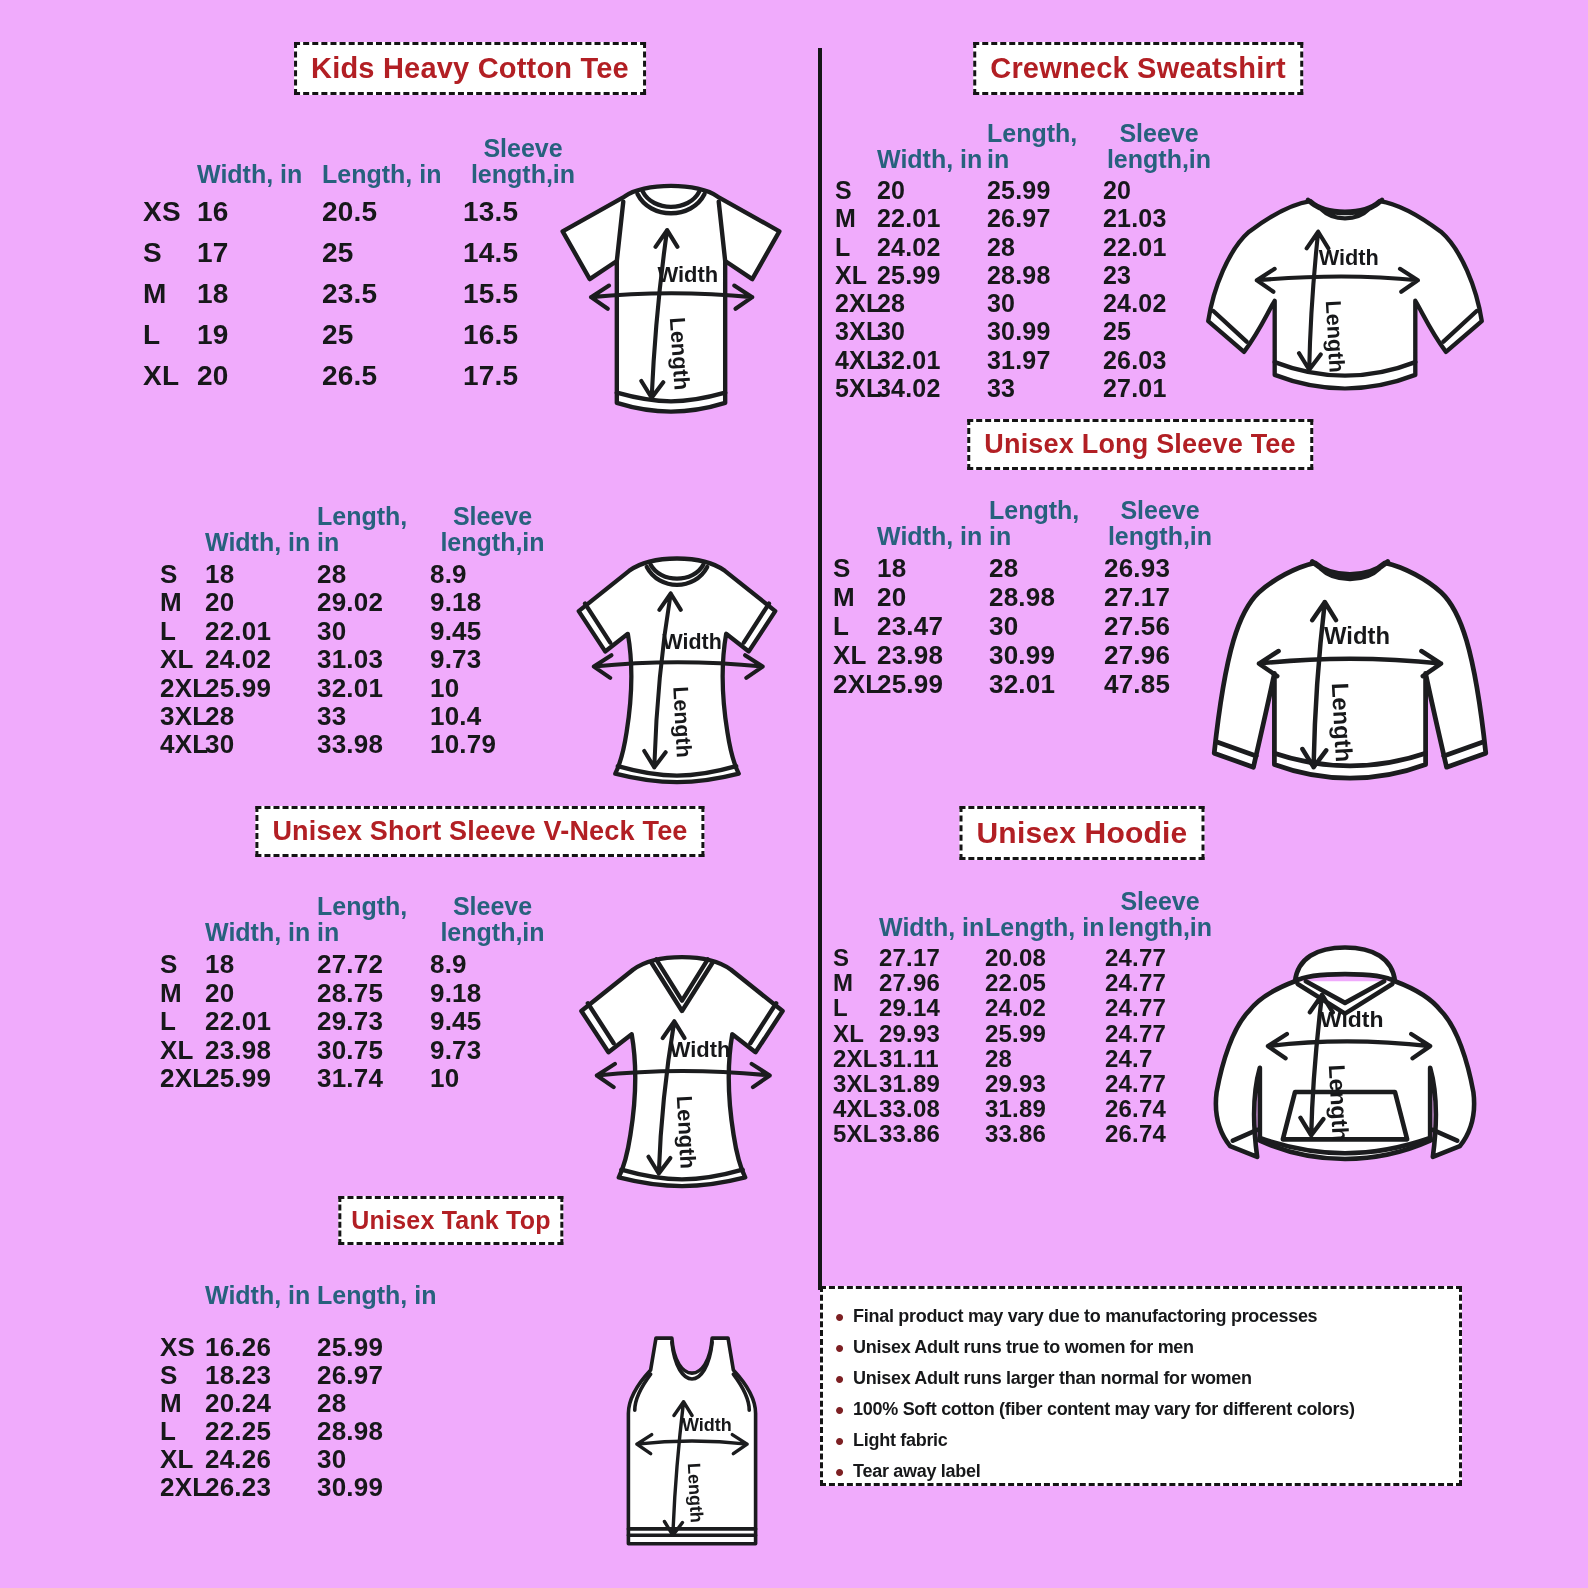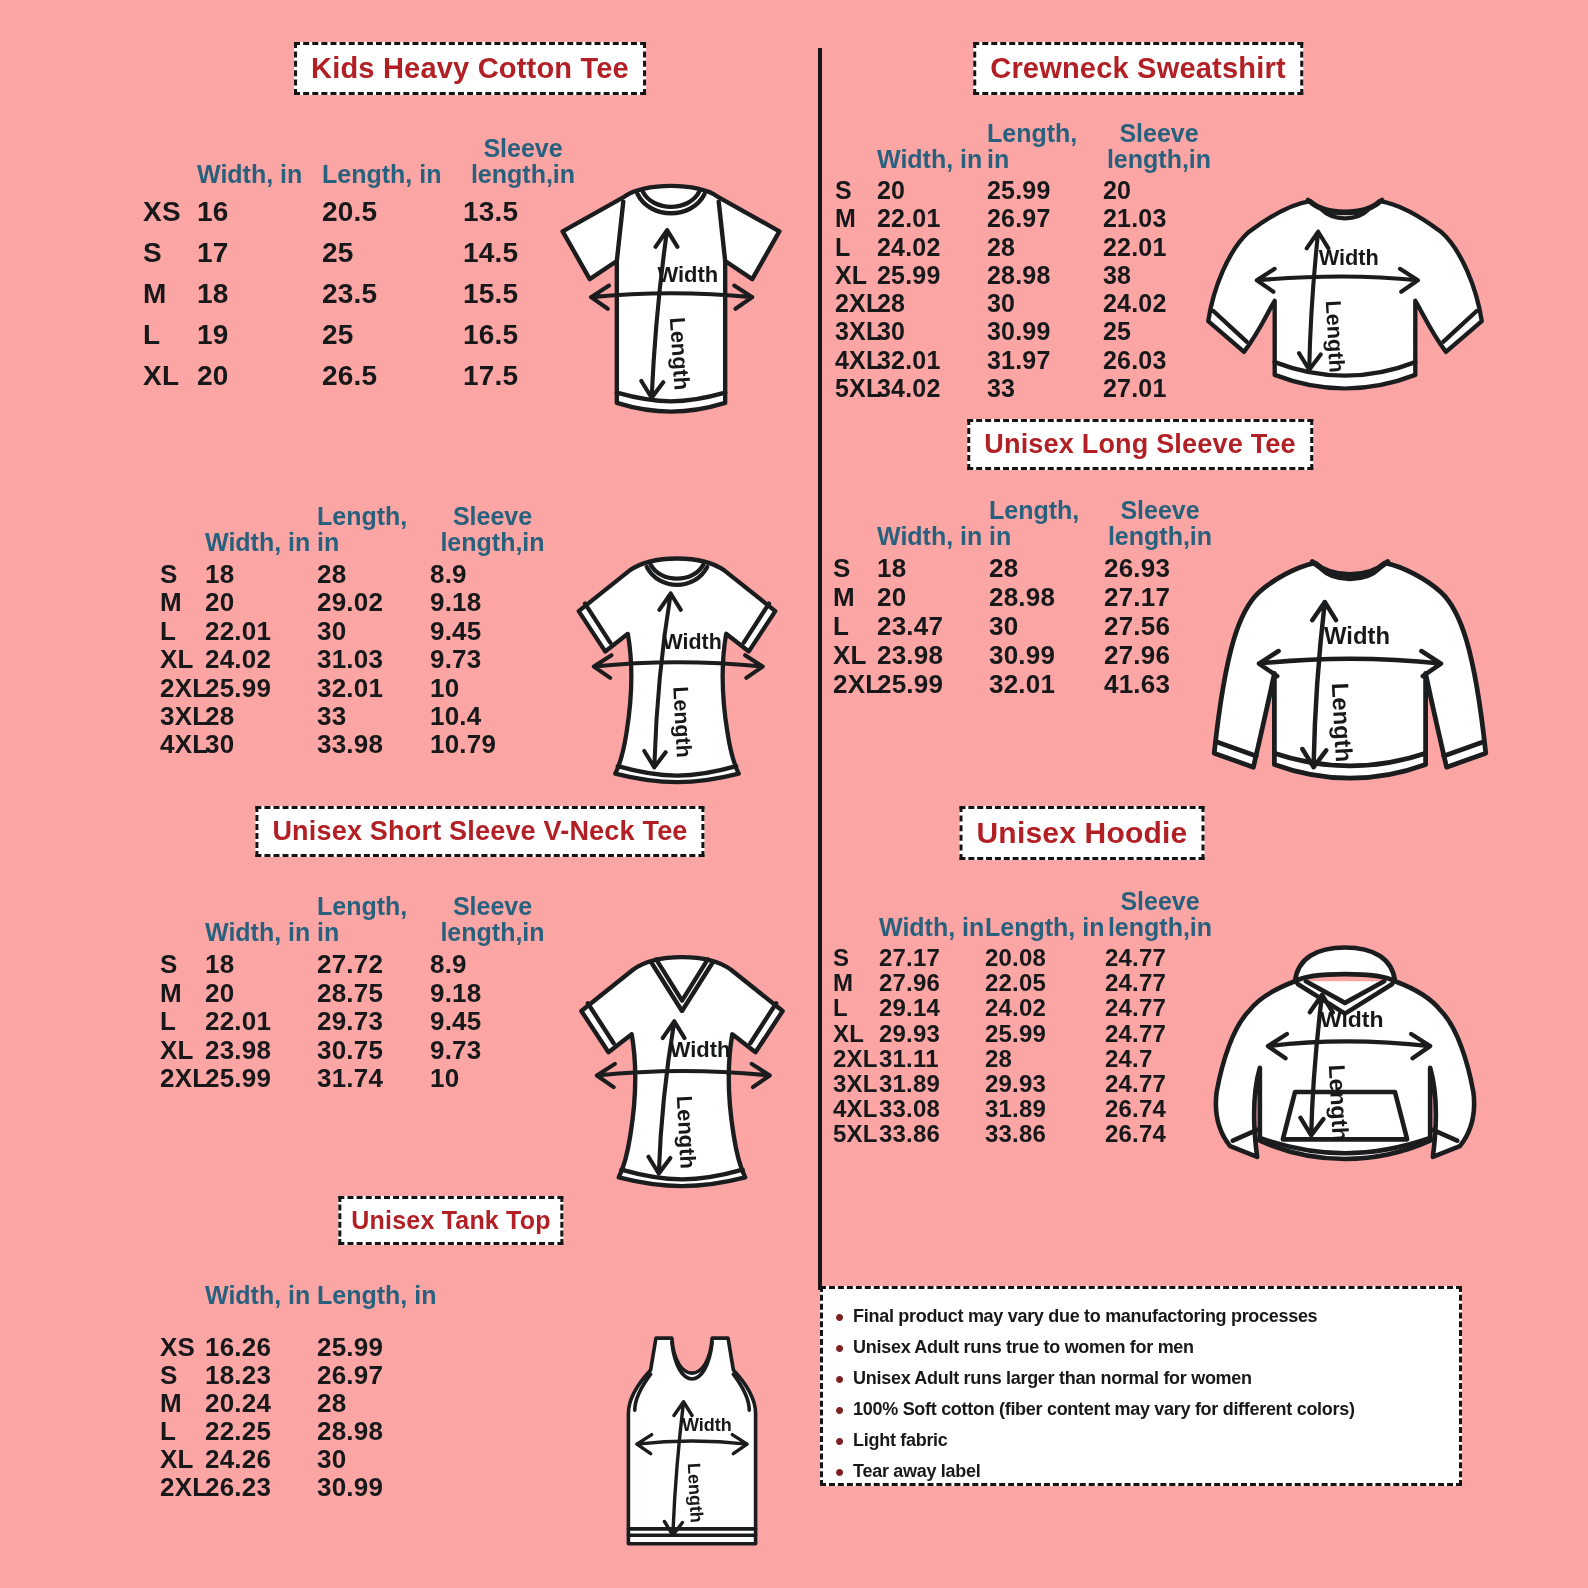--- a/index.html
+++ b/index.html
@@ -1,18 +1,18 @@
 <!DOCTYPE html>
 <html><head>
 <meta charset="utf-8">
 <style>
   html,body{margin:0;padding:0;}
   body{width:1588px;height:1588px;background:#ffffff;position:relative;
        font-family:"Liberation Sans",sans-serif;overflow:hidden;}
-  .sheet{position:absolute;inset:0;background:#fca5a5;padding-left:32px;}
+  .sheet{position:absolute;inset:0;background:#f0abfc;padding-left:32px;}
 
   
   .vdivider{position:absolute;left:818px;top:48px;width:4px;height:1242px;background:#151617;}
 
   
   .title-box{position:absolute;transform:translateX(-50%);white-space:nowrap;
      border:3px dashed #141414;background:#fff;color:#b21f24;font-weight:bold;
      padding:7px 14px;font-size:30px;letter-spacing:.2px;text-align:center;}
   #t-kids{left:470px;top:42px;font-size:29px;}
   #t-std{left:448px;top:421px;font-size:26px;}
@@ -324,21 +324,21 @@
           <div class="cell size">L</div>
           <div class="cell">24.02</div>
           <div class="cell">28</div>
           <div class="cell">22.01</div>
         </div>
 
         <div class="trow">
           <div class="cell size">XL</div>
           <div class="cell">25.99</div>
           <div class="cell">28.98</div>
-          <div class="cell">38</div>
+          <div class="cell">23</div>
         </div>
 
         <div class="trow">
           <div class="cell size">2XL</div>
           <div class="cell">28</div>
           <div class="cell">30</div>
           <div class="cell">24.02</div>
         </div>
 
         <div class="trow">
@@ -399,21 +399,21 @@
           <div class="cell size">XL</div>
           <div class="cell">23.98</div>
           <div class="cell">30.99</div>
           <div class="cell">27.96</div>
         </div>
 
         <div class="trow">
           <div class="cell size">2XL</div>
           <div class="cell">25.99</div>
           <div class="cell">32.01</div>
-          <div class="cell">41.63</div>
+          <div class="cell">47.85</div>
         </div>
       </div>
   </div>
 
   <div class="tbl" id="tbl-hood">
     <div class="thead">
       <div class="hcell"></div>
       <div class="hcell">Width, in</div>
       <div class="hcell">Length, in</div>
       <div class="hcell sleeve">Sleeve

